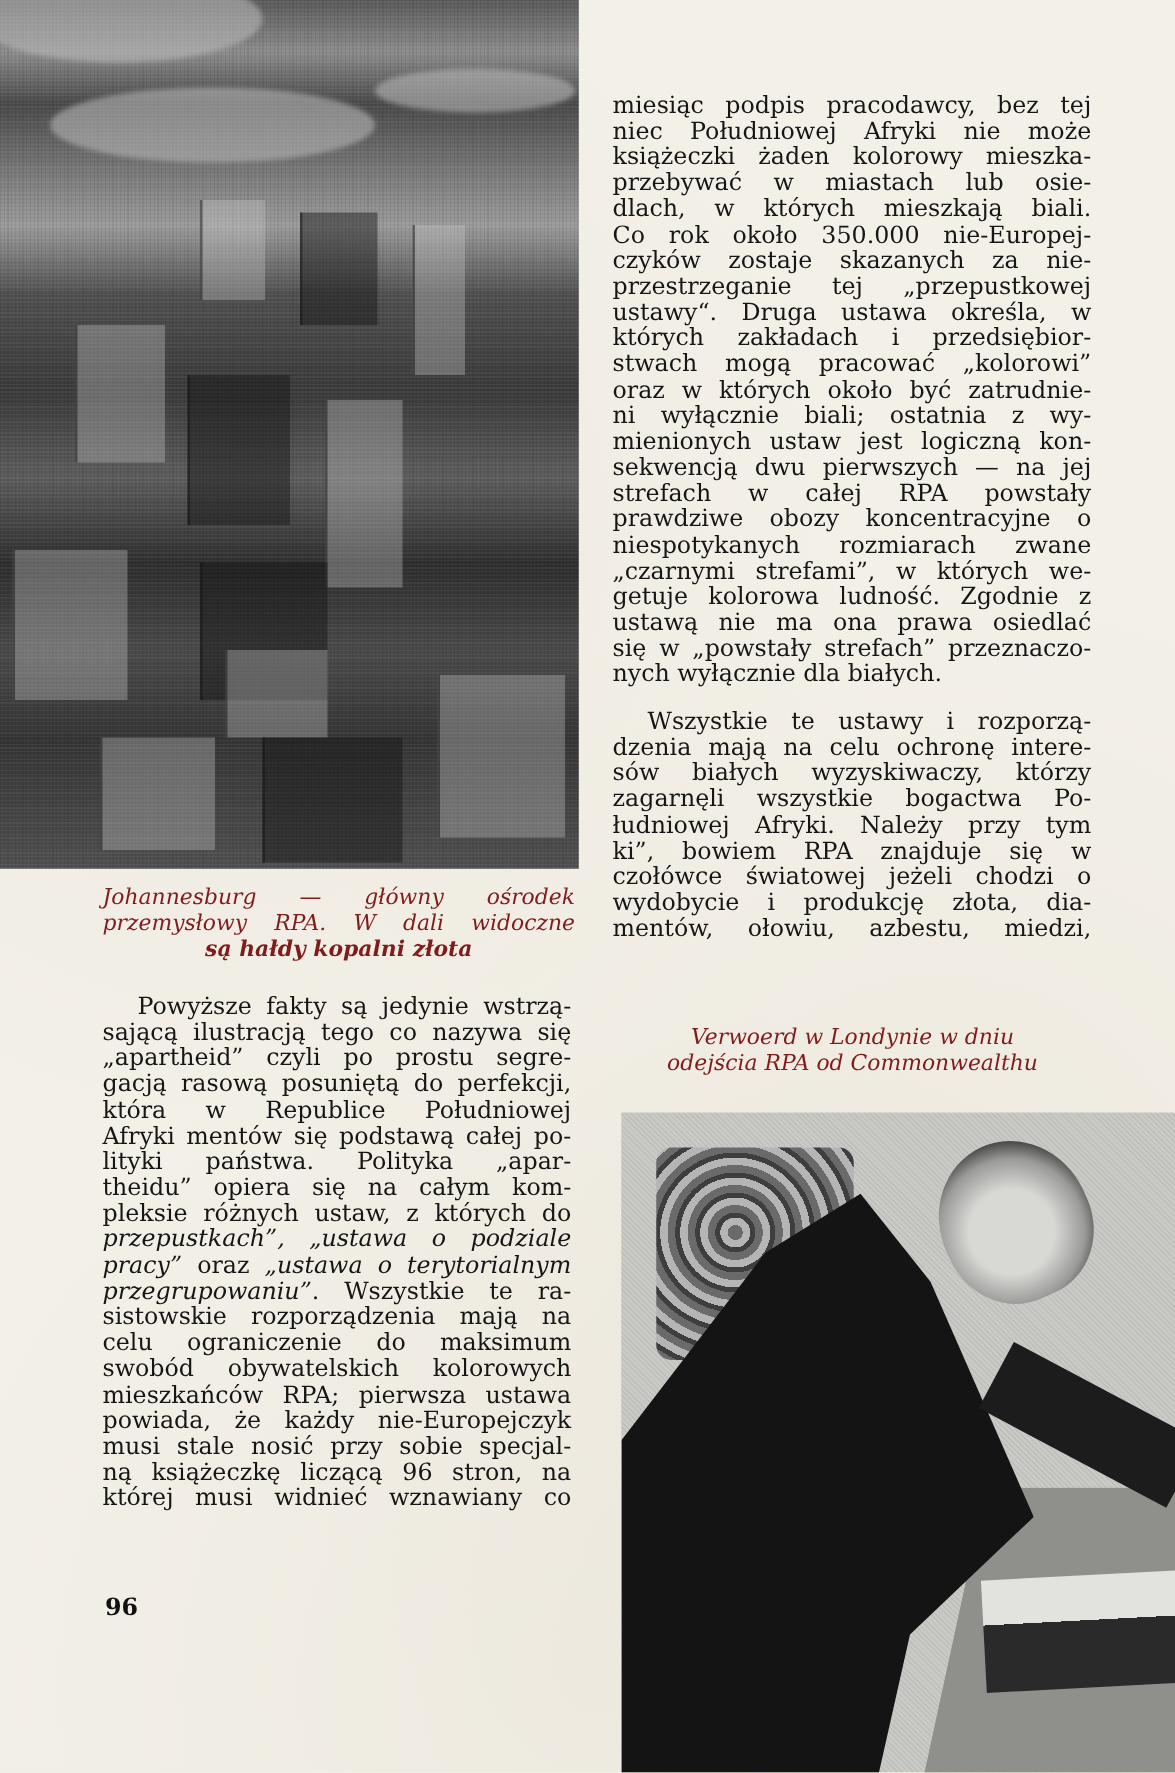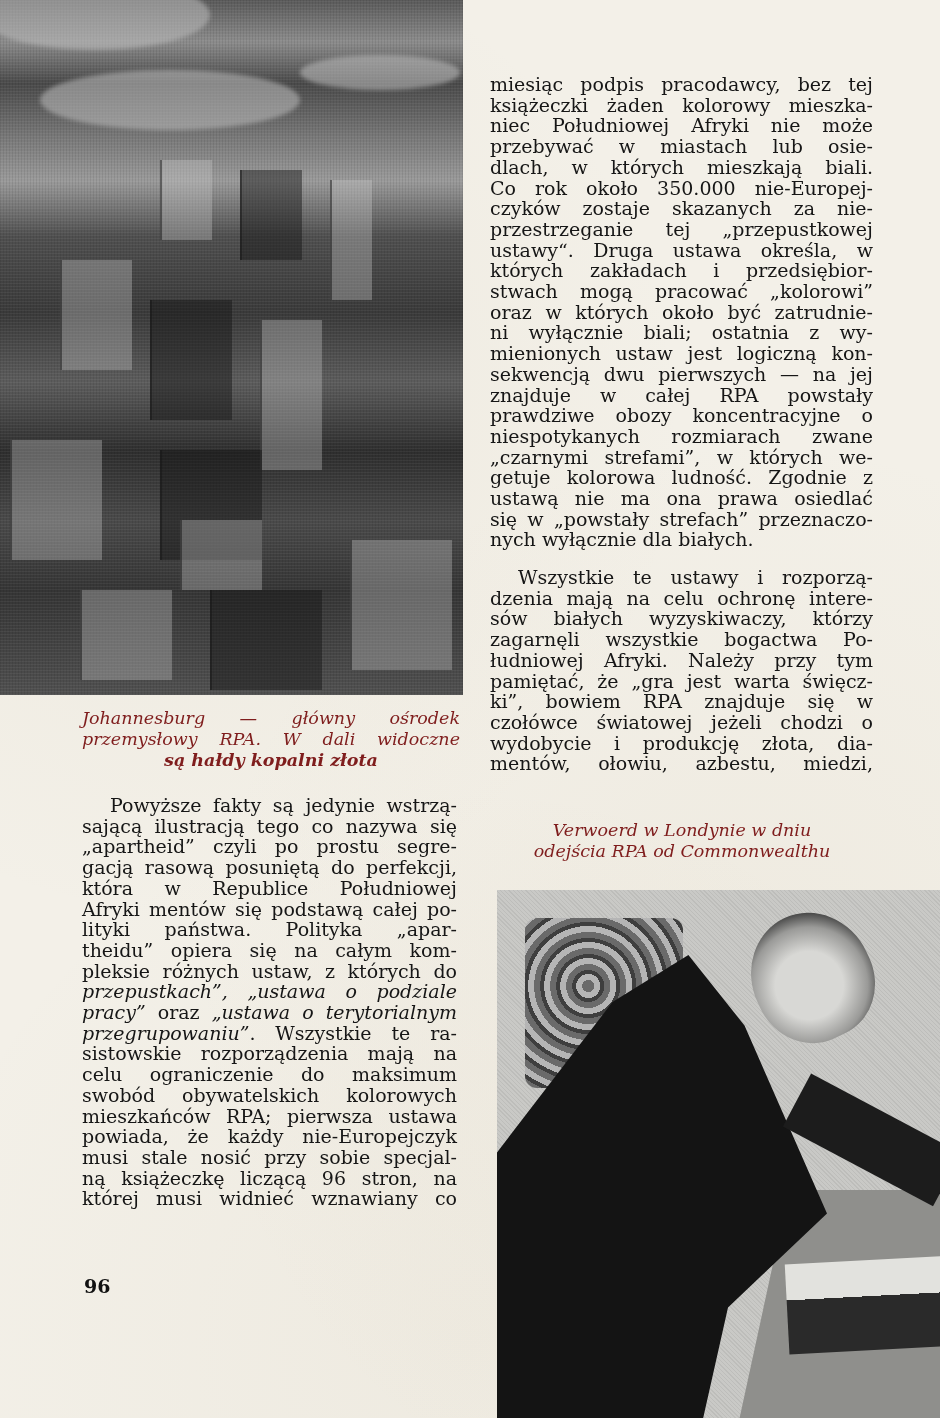--- a/index.html
+++ b/index.html
@@ -130,51 +130,50 @@
 </div>
 
 <p class="caption caption-jhb">
   <span class="l1">Johannesburg — główny ośrodek</span>
   <span class="l2">przemysłowy RPA. W dali widoczne</span>
   <span class="l3">są hałdy kopalni złota</span>
 </p>
 
 <div class="col col-right-1">
   <span class="line">miesiąc podpis pracodawcy, bez tej</span>
+  <span class="line">niec Południowej Afryki nie może</span>
   <span class="line">książeczki żaden kolorowy mieszka-</span>
-  <span class="line">niec Południowej Afryki nie może</span>
   <span class="line">przebywać w miastach lub osie-</span>
   <span class="line">dlach, w których mieszkają biali.</span>
   <span class="line">Co rok około 350.000 nie-Europej-</span>
   <span class="line">czyków zostaje skazanych za nie-</span>
   <span class="line">przestrzeganie tej „przepustkowej</span>
   <span class="line">ustawy“. Druga ustawa określa, w</span>
   <span class="line">których zakładach i przedsiębior-</span>
   <span class="line">stwach mogą pracować „kolorowi”</span>
   <span class="line">oraz w których około być zatrudnie-</span>
   <span class="line">ni wyłącznie biali; ostatnia z wy-</span>
   <span class="line">mienionych ustaw jest logiczną kon-</span>
   <span class="line">sekwencją dwu pierwszych — na jej</span>
-  <span class="line">znajduje w całej RPA powstały</span>
+  <span class="line">strefach w całej RPA powstały</span>
   <span class="line">prawdziwe obozy koncentracyjne o</span>
   <span class="line">niespotykanych rozmiarach zwane</span>
   <span class="line">„czarnymi strefami”, w których we-</span>
   <span class="line">getuje kolorowa ludność. Zgodnie z</span>
   <span class="line">ustawą nie ma ona prawa osiedlać</span>
   <span class="line">się w „powstały strefach” przeznaczo-</span>
   <span class="line last">nych wyłącznie dla białych.</span>
 </div>
 
 <div class="col col-right-2">
   <span class="line indent">Wszystkie te ustawy i rozporzą-</span>
   <span class="line">dzenia mają na celu ochronę intere-</span>
   <span class="line">sów białych wyzyskiwaczy, którzy</span>
   <span class="line">zagarnęli wszystkie bogactwa Po-</span>
   <span class="line">łudniowej Afryki. Należy przy tym</span>
-  <span class="line">pamiętać, że „gra jest warta święcz-</span>
   <span class="line">ki”, bowiem RPA znajduje się w</span>
   <span class="line">czołówce światowej jeżeli chodzi o</span>
   <span class="line">wydobycie i produkcję złota, dia-</span>
   <span class="line">mentów, ołowiu, azbestu, miedzi,</span>
 </div>
 
 <p class="caption caption-verwoerd">
   <span>Verwoerd w Londynie w dniu</span>
   <span>odejścia RPA od Commonwealthu</span>
 </p>

